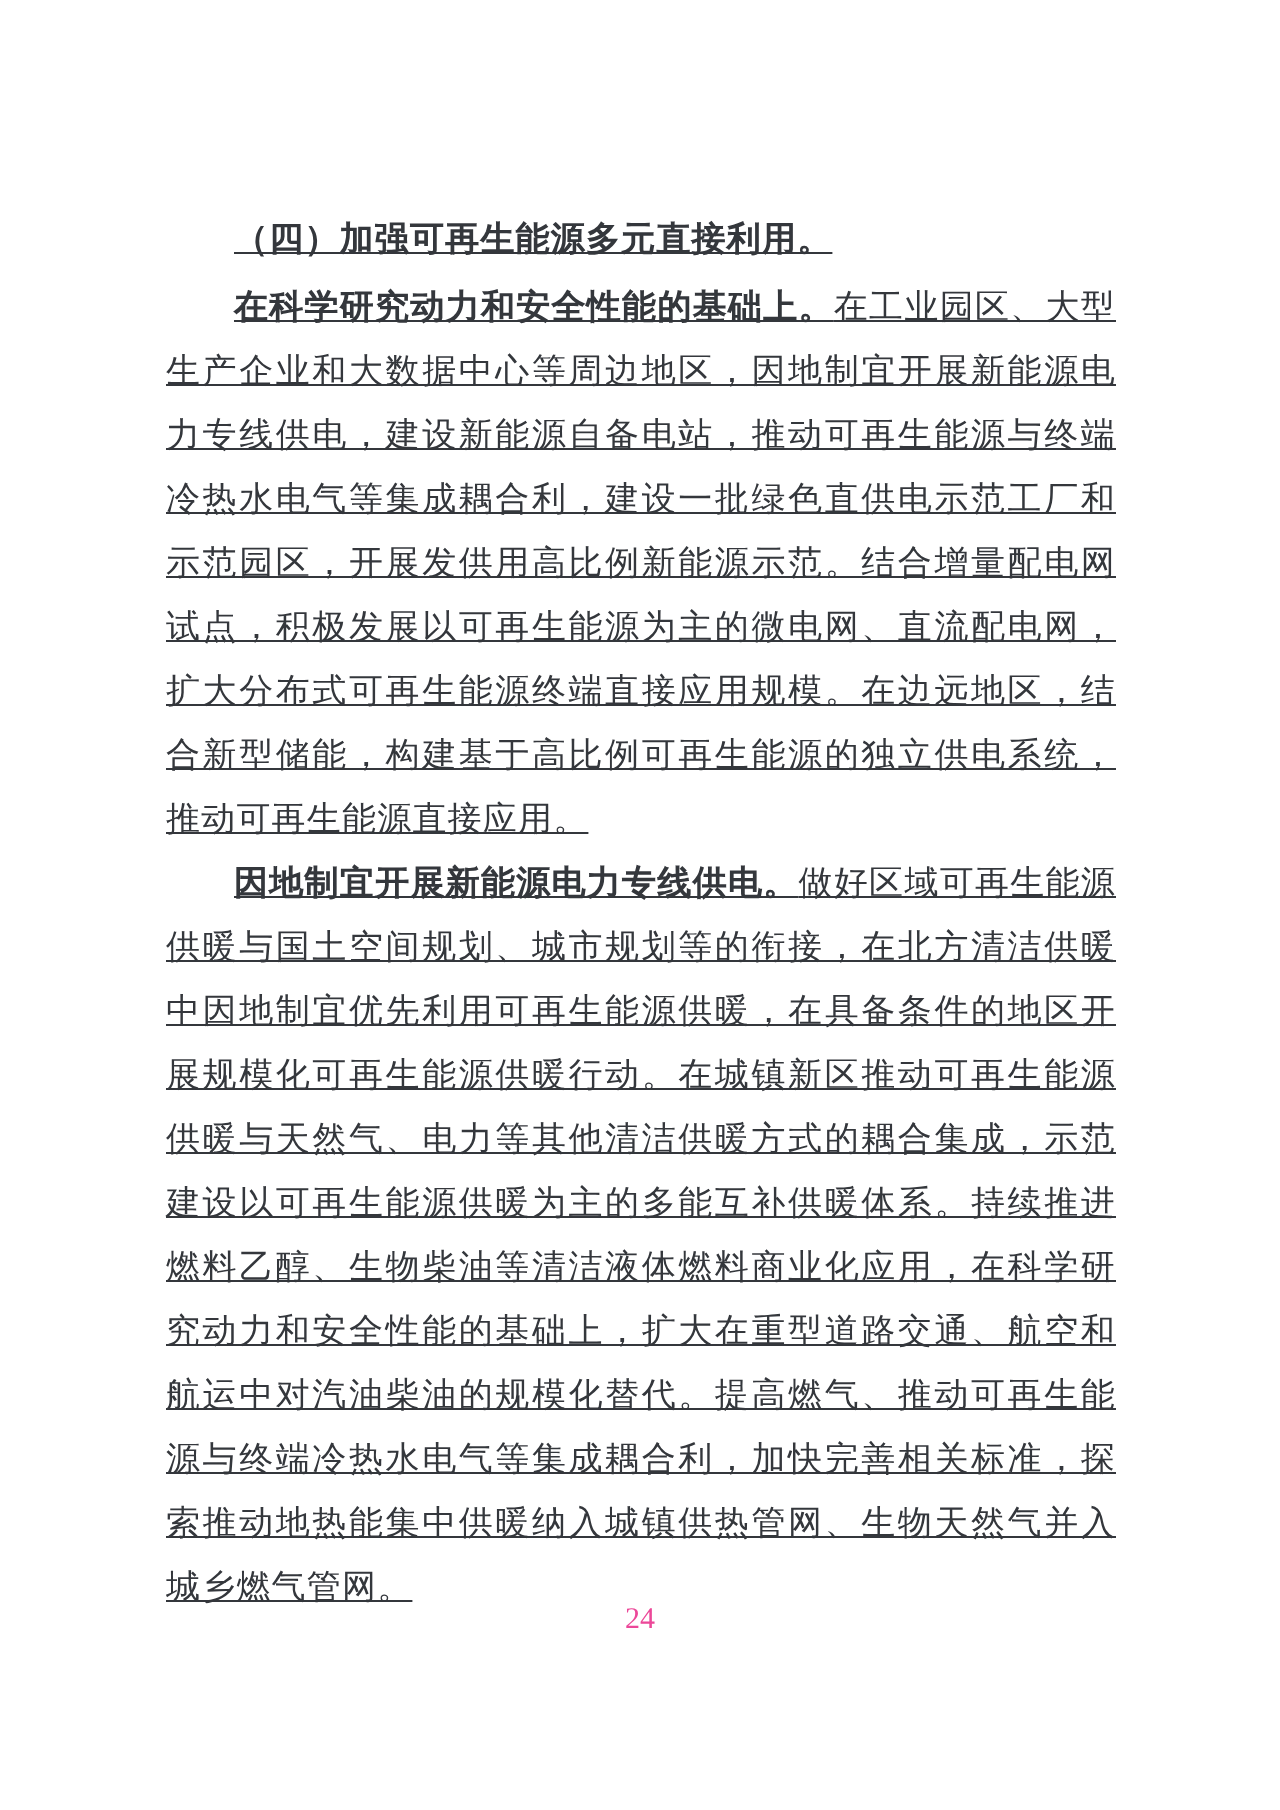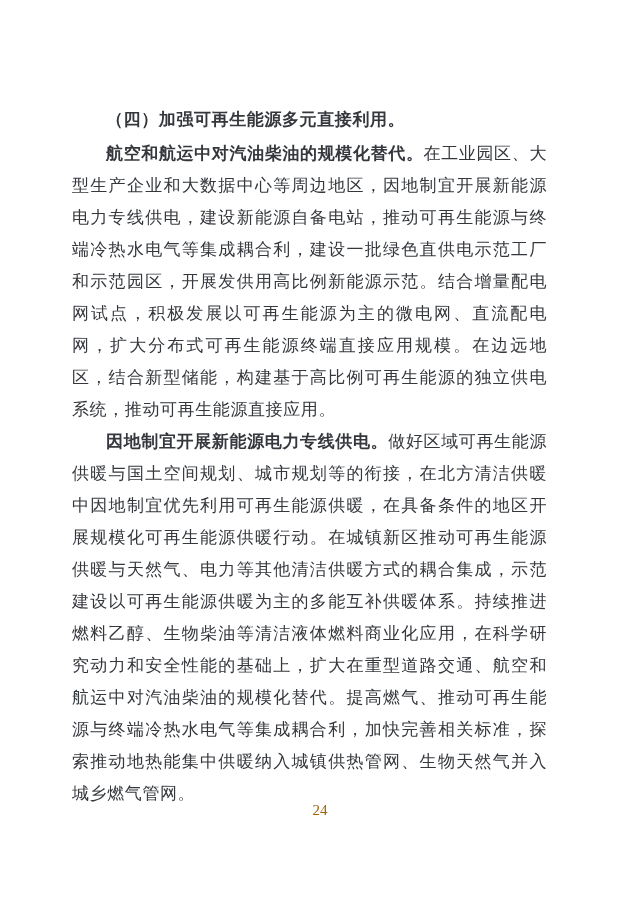--- a/index.html
+++ b/index.html
@@ -11,23 +11,24 @@
       position: relative;
       width: 640px;
       height: 905px;
       background: #ffffff;
       overflow: hidden;
       font-family: "Liberation Serif", "DejaVu Serif", serif;
       color: #34373c;
     }
     .content {
       position: absolute;
-      left: 72px;
+      left: 83px;
       top: 104px;
       width: 475px;
+      text-decoration: underline;
     }
     .content p {
       margin: 0;
       font-size: 17px;
       letter-spacing: 0.6px;
       line-height: 32px;
       text-indent: 2em;
       text-align: justify;
       text-justify: inter-character;
       word-break: break-all;
@@ -39,31 +40,31 @@
     .lead {
       font-weight: bold;
     }
     .page-number {
       position: absolute;
       left: 0;
       width: 640px;
       top: 802px;
       text-align: center;
       font-size: 15px;
-      color: #a16207;
+      color: #ec4899;
       font-family: "Liberation Serif", "DejaVu Serif", serif;
     }
   </style>
 </head>
 <body>
 
 <div class="page">
   <div class="content">
     <p class="heading">（四）加强可再生能源多元直接利用。</p>
 
-    <p class="para"><span class="lead">航空和航运中对汽油柴油的规模化替代。</span><span>在工业园区、大型生产企业和大数据中心等周边地区，因地制宜开展新能源电力专线供电，建设新能源自备电站，推动可再生能源与终端冷热水电气等集成耦合利，建设一批绿色直供电示范工厂和示范园区，开展发供用高比例新能源示范。结合增量配电网试点，积极发展以可再生能源为主的微电网、直流配电网，扩大分布式可再生能源终端直接应用规模。在边远地区，结合新型储能，构建基于高比例可再生能源的独立供电系统，推动可再生能源直接应用。</span></p>
+    <p class="para"><span class="lead">在科学研究动力和安全性能的基础上。</span><span>在工业园区、大型生产企业和大数据中心等周边地区，因地制宜开展新能源电力专线供电，建设新能源自备电站，推动可再生能源与终端冷热水电气等集成耦合利，建设一批绿色直供电示范工厂和示范园区，开展发供用高比例新能源示范。结合增量配电网试点，积极发展以可再生能源为主的微电网、直流配电网，扩大分布式可再生能源终端直接应用规模。在边远地区，结合新型储能，构建基于高比例可再生能源的独立供电系统，推动可再生能源直接应用。</span></p>
 
     <p class="para"><span class="lead">因地制宜开展新能源电力专线供电。</span><span>做好区域可再生能源供暖与国土空间规划、城市规划等的衔接，在北方清洁供暖中因地制宜优先利用可再生能源供暖，在具备条件的地区开展规模化可再生能源供暖行动。在城镇新区推动可再生能源供暖与天然气、电力等其他清洁供暖方式的耦合集成，示范建设以可再生能源供暖为主的多能互补供暖体系。持续推进燃料乙醇、生物柴油等清洁液体燃料商业化应用，在科学研究动力和安全性能的基础上，扩大在重型道路交通、航空和航运中对汽油柴油的规模化替代。提高燃气、推动可再生能源与终端冷热水电气等集成耦合利，加快完善相关标准，探索推动地热能集中供暖纳入城镇供热管网、生物天然气并入城乡燃气管网。</span></p>
 
   </div>
 
   <div class="page-number">24</div>
 </div>
 
 </body></html>

